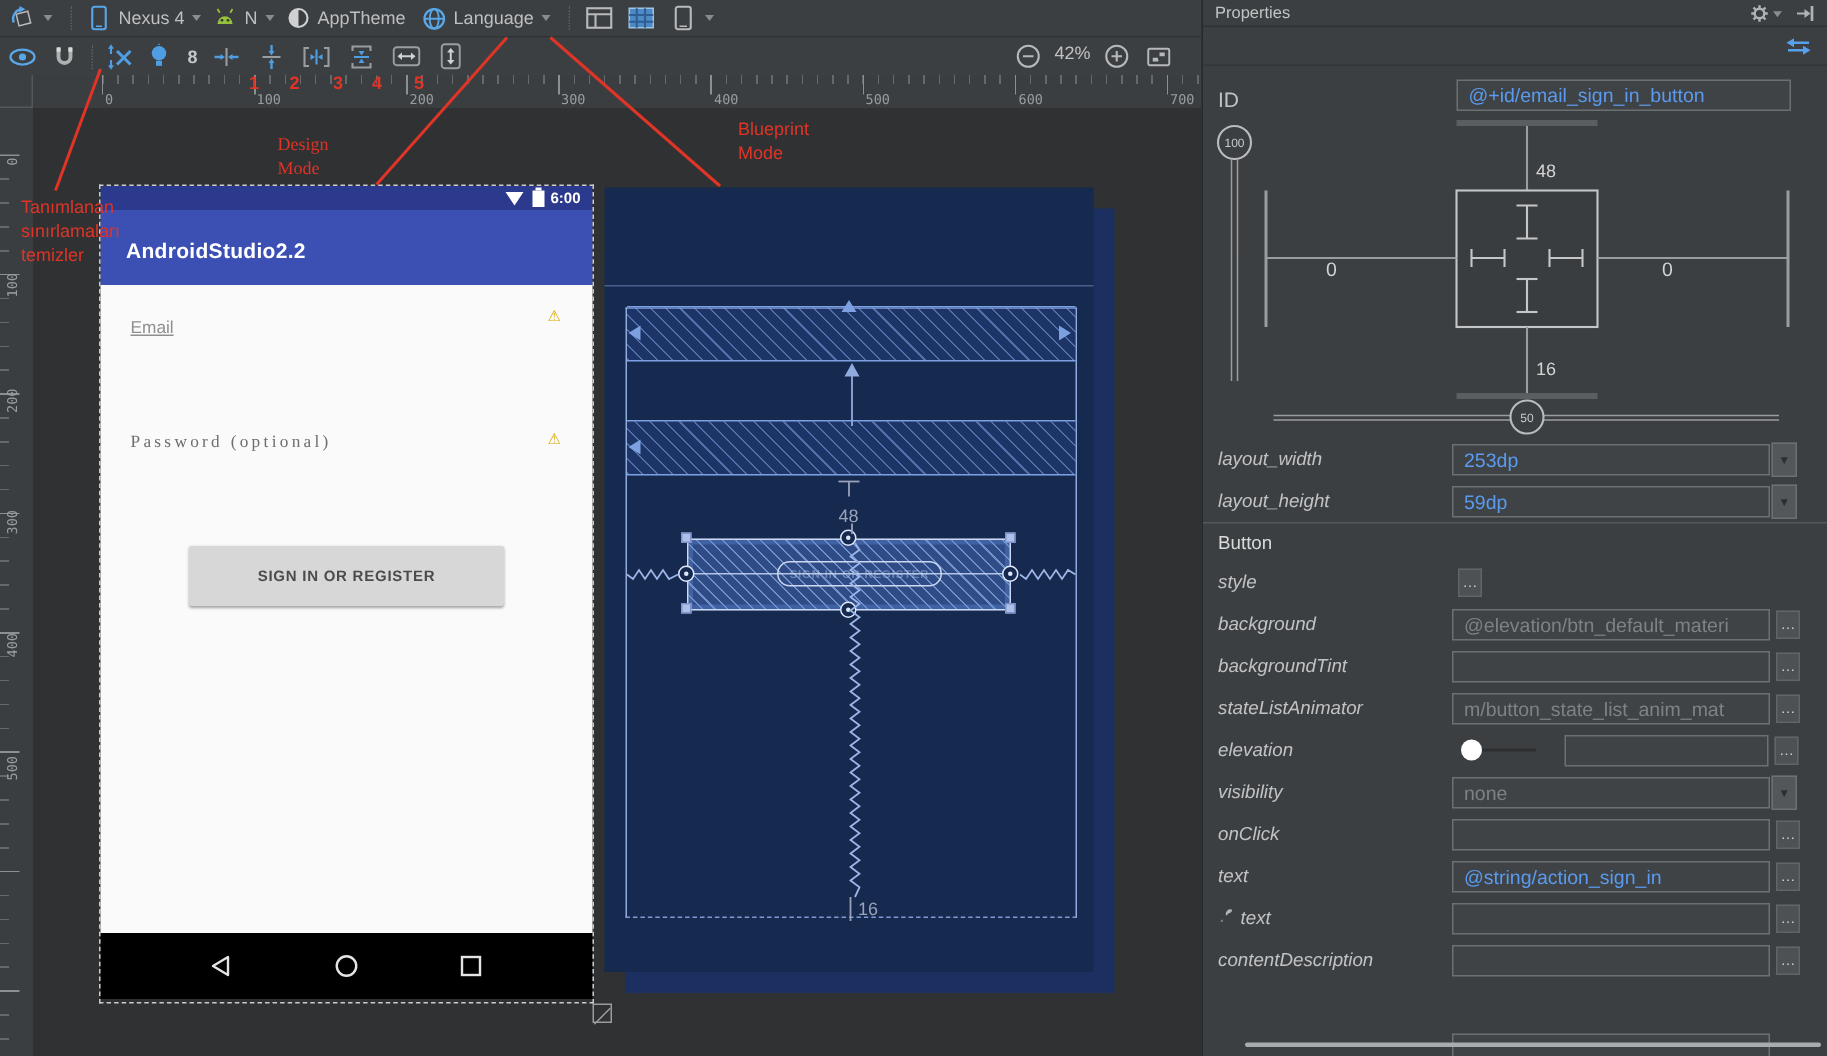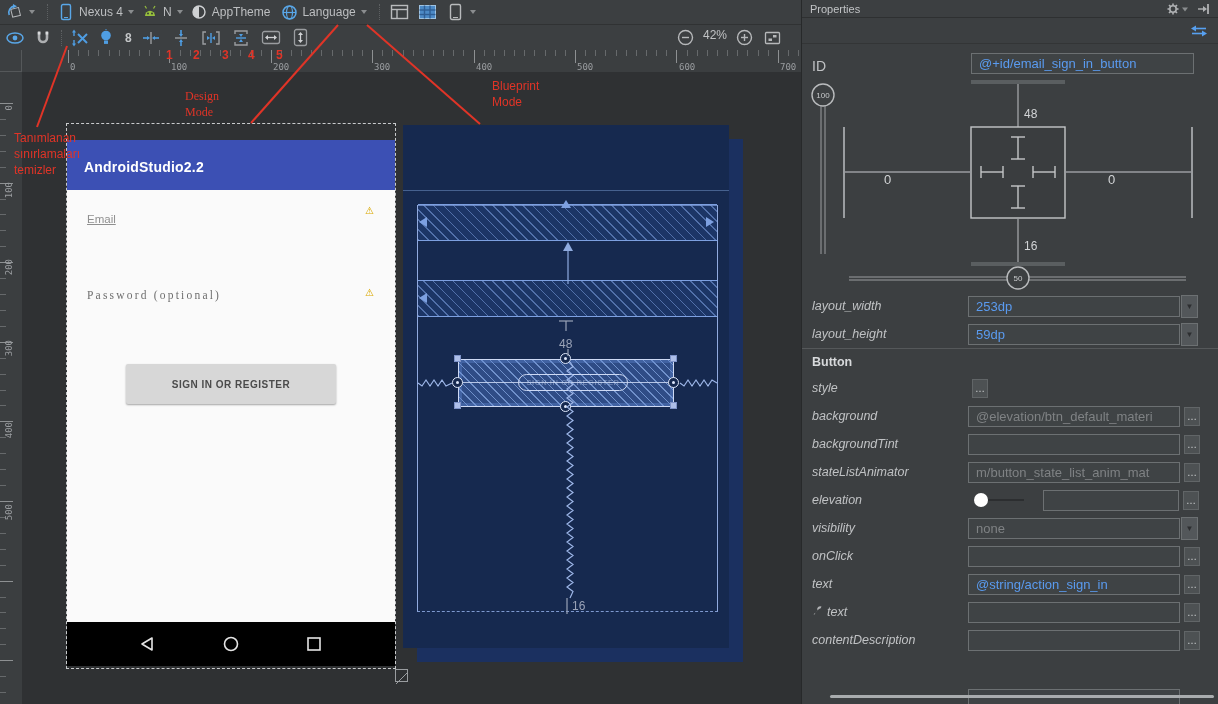--- a/index.html
+++ b/index.html
@@ -116,21 +116,21 @@
   .grayv { color:#7f8284; font-size:13px; }
   .rows { position:absolute; left:0; top:292px; width:100%; }
   .prow { display:flex; align-items:center; height:28px; padding-left:10px; }
   .prow .p-label { width:156px; flex:none;font-style:italic; }
   .prow .p-field { width:212px; flex:none; }
   .combo-arrow { width:17px; height:23px; background:#53575a; border:1px solid #6c7072; margin-left:1px;
     display:flex; align-items:center; justify-content:center; color:#2c2e30; font-size:8px; flex:none;}
   .dots { width:16px; height:19px; background:#4d5153; border:1px solid #616567; margin-left:4px;
     display:flex; align-items:center; justify-content:center; color:#cfd1d3; font-size:10px; flex:none; }
   .psec { display:flex; align-items:center; height:26px; padding-left:10px; border-top:1px solid #55585a; }
-  .psec span { color:#d8dadc; font-size:12.5px; font-weight:bold; }
+  .psec span { color:#d8dadc; font-size:12.5px; font-weight:normal; }
   .elev-knob { width:14px; height:14px; border-radius:50%; background:#fff; flex:none; margin-left:6px;}
   .elev-track { width:36px; height:2px; background:#2c2e30; flex:none; }
   .elev-field { width:136px !important; margin-left:19px; }
   .scrollline { position:absolute; left:28px; top:695px; width:384px; height:3px; background:#a9acae; border-radius:2px; }
   .partial-field { position:absolute; left:166px; top:689px; width:212px; height:20px;
     border:1px solid #6c7072; background:#3f4345; }
   .wrench { margin-right:4px; }
 </style>
 </head>
 <body>
@@ -332,20 +332,25 @@
   <div class="vruler">
     <span style="top:33px">0</span>
     <span style="top:110px">100</span>
     <span style="top:187px">200</span>
     <span style="top:268px">300</span>
     <span style="top:350px">400</span>
     <span style="top:432px">500</span>
   </div>
 
   <div class="dp-select"></div>
+  <div class="dp-status">
+    <span class="wifi"></span>
+    <span class="batt"></span>
+    <span class="dp-time">6:00</span>
+  </div>
   <div class="dp-appbar">
     <div class="dp-title">AndroidStudio2.2</div>
   </div>
   <div class="dp-body">
     <span class="dp-hint" style="left:20px; top:23px;text-decoration:underline;">Email</span>
     <span class="warn" style="left:298px; top:15px;">⚠</span>
     <span class="dp-hint dp-pass" style="left:20px; top:99px;">Password (optional)</span>
     <span class="warn" style="left:298px; top:97px;">⚠</span>
     <div class="dp-button">SIGN IN OR REGISTER</div>
   </div>

